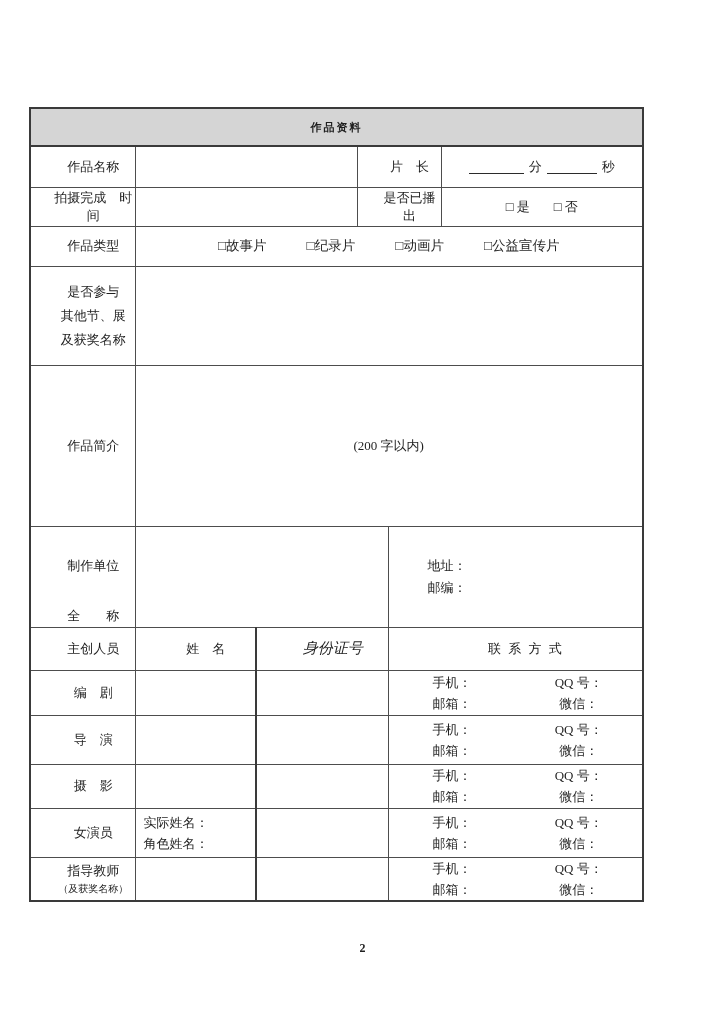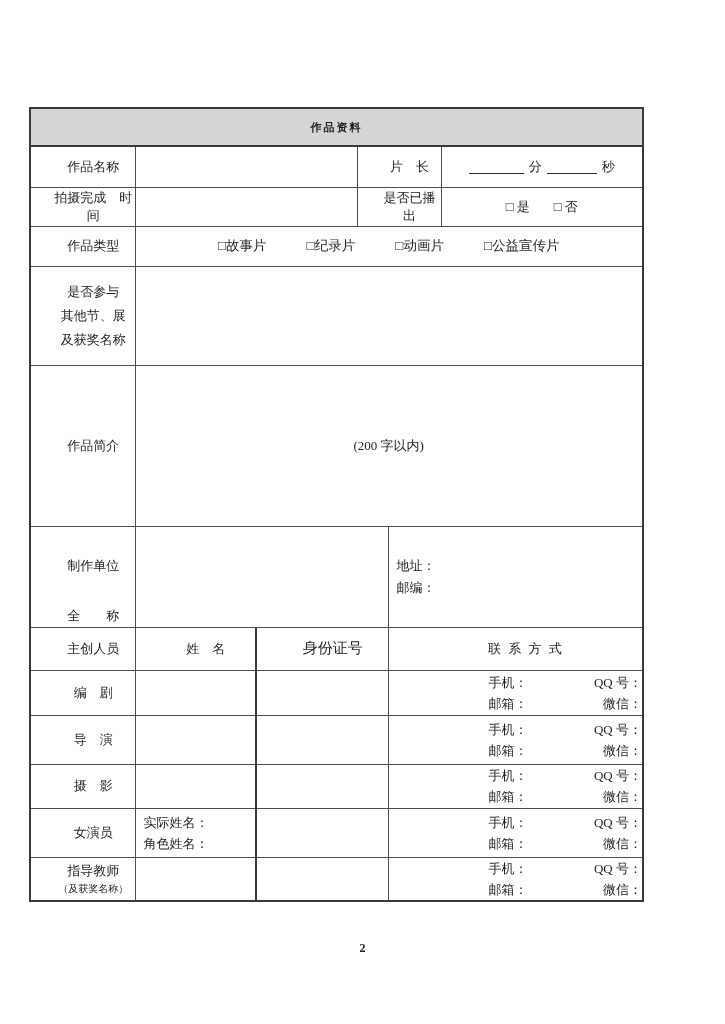--- a/index.html
+++ b/index.html
@@ -21,35 +21,35 @@
   }
   tr.hdr td {
     background:#d5d5d5; font-weight:bold; font-size:11px;
     letter-spacing:2px; border-bottom:2px solid #3a3a3a;
   }
   .thick-r { border-right:2px solid #3a3a3a; }
   .lab { text-align:center;padding-left:21px; }
   .lines3 div { line-height:24px; }
   .lines2 div { line-height:22px;margin-top:28px; }
   .left { text-align:left; padding-left:8px; }
-  .addr div { line-height:22px; text-align:left; }
+  .addr div { line-height:22px; text-align:left;margin-left:31px; }
   .contact {
     display:grid; grid-template-columns:127px auto;
-    padding-left:12px; text-align:right; line-height:21px;
+    padding-left:0; text-align:center; line-height:21px;
   }
   .notes div { text-align:left; line-height:21px; padding-left:8px; }
   .blanks { display:flex; align-items:center; justify-content:center; gap:5px; }
   .blank-line {
     display:inline-block; height:15px;
     border-bottom:1px solid #2b2b2b;
   }
   .bl1 { width:55px; } .bl2 { width:50px; }
   .opts { display:flex; justify-content:center; gap:40px; font-size:13.5px; }
   .yesno { display:flex; justify-content:center; gap:24px; }
-  .idhead { font-size:15px; }
+  .idhead { font-size:15px;font-style:italic; }
   .contacthead { letter-spacing:2px; }
   .role2 .main { line-height:20px; }
   .role2 .sub { font-size:10px; line-height:16px; }
   .pagenum {
     position:absolute; top:941px; left:0; width:725px;
     text-align:center; font-size:12px; font-weight:bold;
     font-family:"Liberation Serif","DejaVu Serif",serif;
   }
 </style>
 </head>

